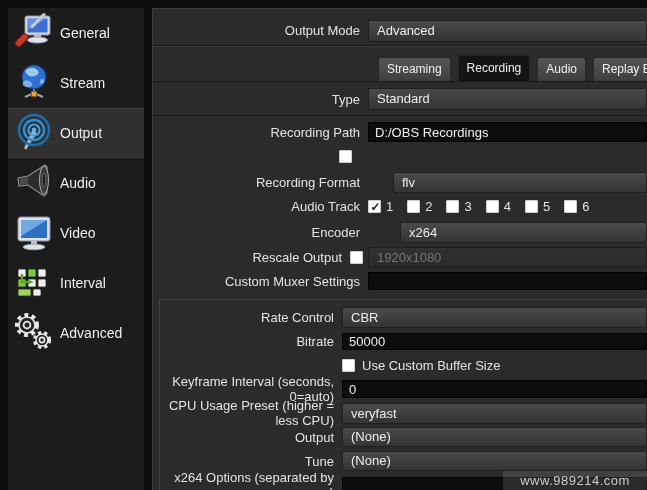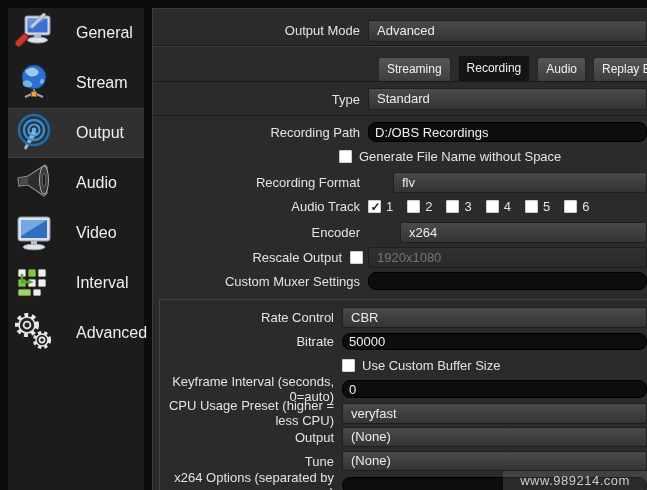--- a/index.html
+++ b/index.html
@@ -7,39 +7,39 @@
               font-family:"Liberation Sans", sans-serif; }
   .stage { position:relative; width:647px; height:490px; background:#0b0b0b; }
 
   
   .sidebar { position:absolute; left:8px; top:8px; width:136px; height:482px;
              background:#1c1c1c; }
   .side-item { height:50px; display:flex; align-items:center; cursor:default; }
   .side-item.checked { background:#303030; border-top:1px solid #3e3e3e;
                        border-bottom:1px solid #3e3e3e; }
   .side-icon { width:52px; display:flex; justify-content:center; align-items:center; flex:none; }
-  .side-label { color:#efefef; font-size:16px; margin-left:16px; }
+  .side-label { color:#efefef; font-size:14px; margin-left:0; }
 
   
   .panel { position:absolute; left:152px; top:8px; width:495px; height:482px;
            background:#2b2b2b; border-top:1px solid #3d3d3d; border-left:1px solid #3d3d3d;
            overflow:hidden; color:#e3e3e3; font-size:13px; }
   .row { display:flex; align-items:center;padding-left:37px; }
   .row > .lbl { width:178px; flex:none; text-align:right; padding-right:8px; color:#e3e3e3; }
   .row > .fld { flex:1; min-width:0; }
 
   .divider { border-top:1px solid #181818; border-bottom:1px solid #3f3f3f; height:2px; }
 
   .combo { height:22px; line-height:20px; padding-left:8px; color:#ececec;
            background:linear-gradient(180deg,#4a4a4a,#343434);
            border:1px solid #1f1f1f; border-radius:2px; white-space:nowrap; overflow:hidden; }
   .combo.disabled { background:linear-gradient(180deg,#313131,#2a2a2a); color:#757575; }
 
   input.txt { display:block; width:100%; height:20px; background:#0d0d0d; color:#f0f0f0;
-              border:1px solid #000; border-radius:8px; padding:0 6px; font-size:13px;
+              border:1px solid #000; border-radius:1px; padding:0 6px; font-size:13px;
               font-family:"Liberation Sans", sans-serif; outline:none; }
   input.txt:disabled { background:#2e2e2e; color:#757575; }
 
   .cb { width:13px; height:13px; background:#ffffff; border:1px solid #cfcfcf;
         border-radius:1px; flex:none; position:relative; cursor:default; }
   .cb.checked::after { content:"✓"; position:absolute; left:0; top:-1px; width:13px;
         text-align:center; font-size:12px; line-height:14px; color:#111; font-weight:bold; }
 
   
   .tabbar { height:35px; display:flex; align-items:flex-end; justify-content:flex-end;
@@ -202,21 +202,20 @@
 
     <div class="row" style="margin-top:6px;">
       <span class="lbl">Recording Path</span>
       <div class="fld">
           <input class="txt" value="D:/OBS Recordings" style="">
         </div>
     </div>
 
     <div class="chk-row" style="margin-top:7px; margin-left:186px; height:15px;">
       <span class="cb"></span>
-      <span>Generate File Name without Space</span>
     </div>
 
     <div class="row" style="margin-top:8px;gap:25px;">
       <span class="lbl">Recording Format</span>
       <div class="fld combo" style="height:21px;line-height:19px;">flv</div>
     </div>
 
     <div class="row" style="margin-top:5px; height:16px;">
       <span class="lbl">Audio Track</span>
       <div class="fld tracks">

